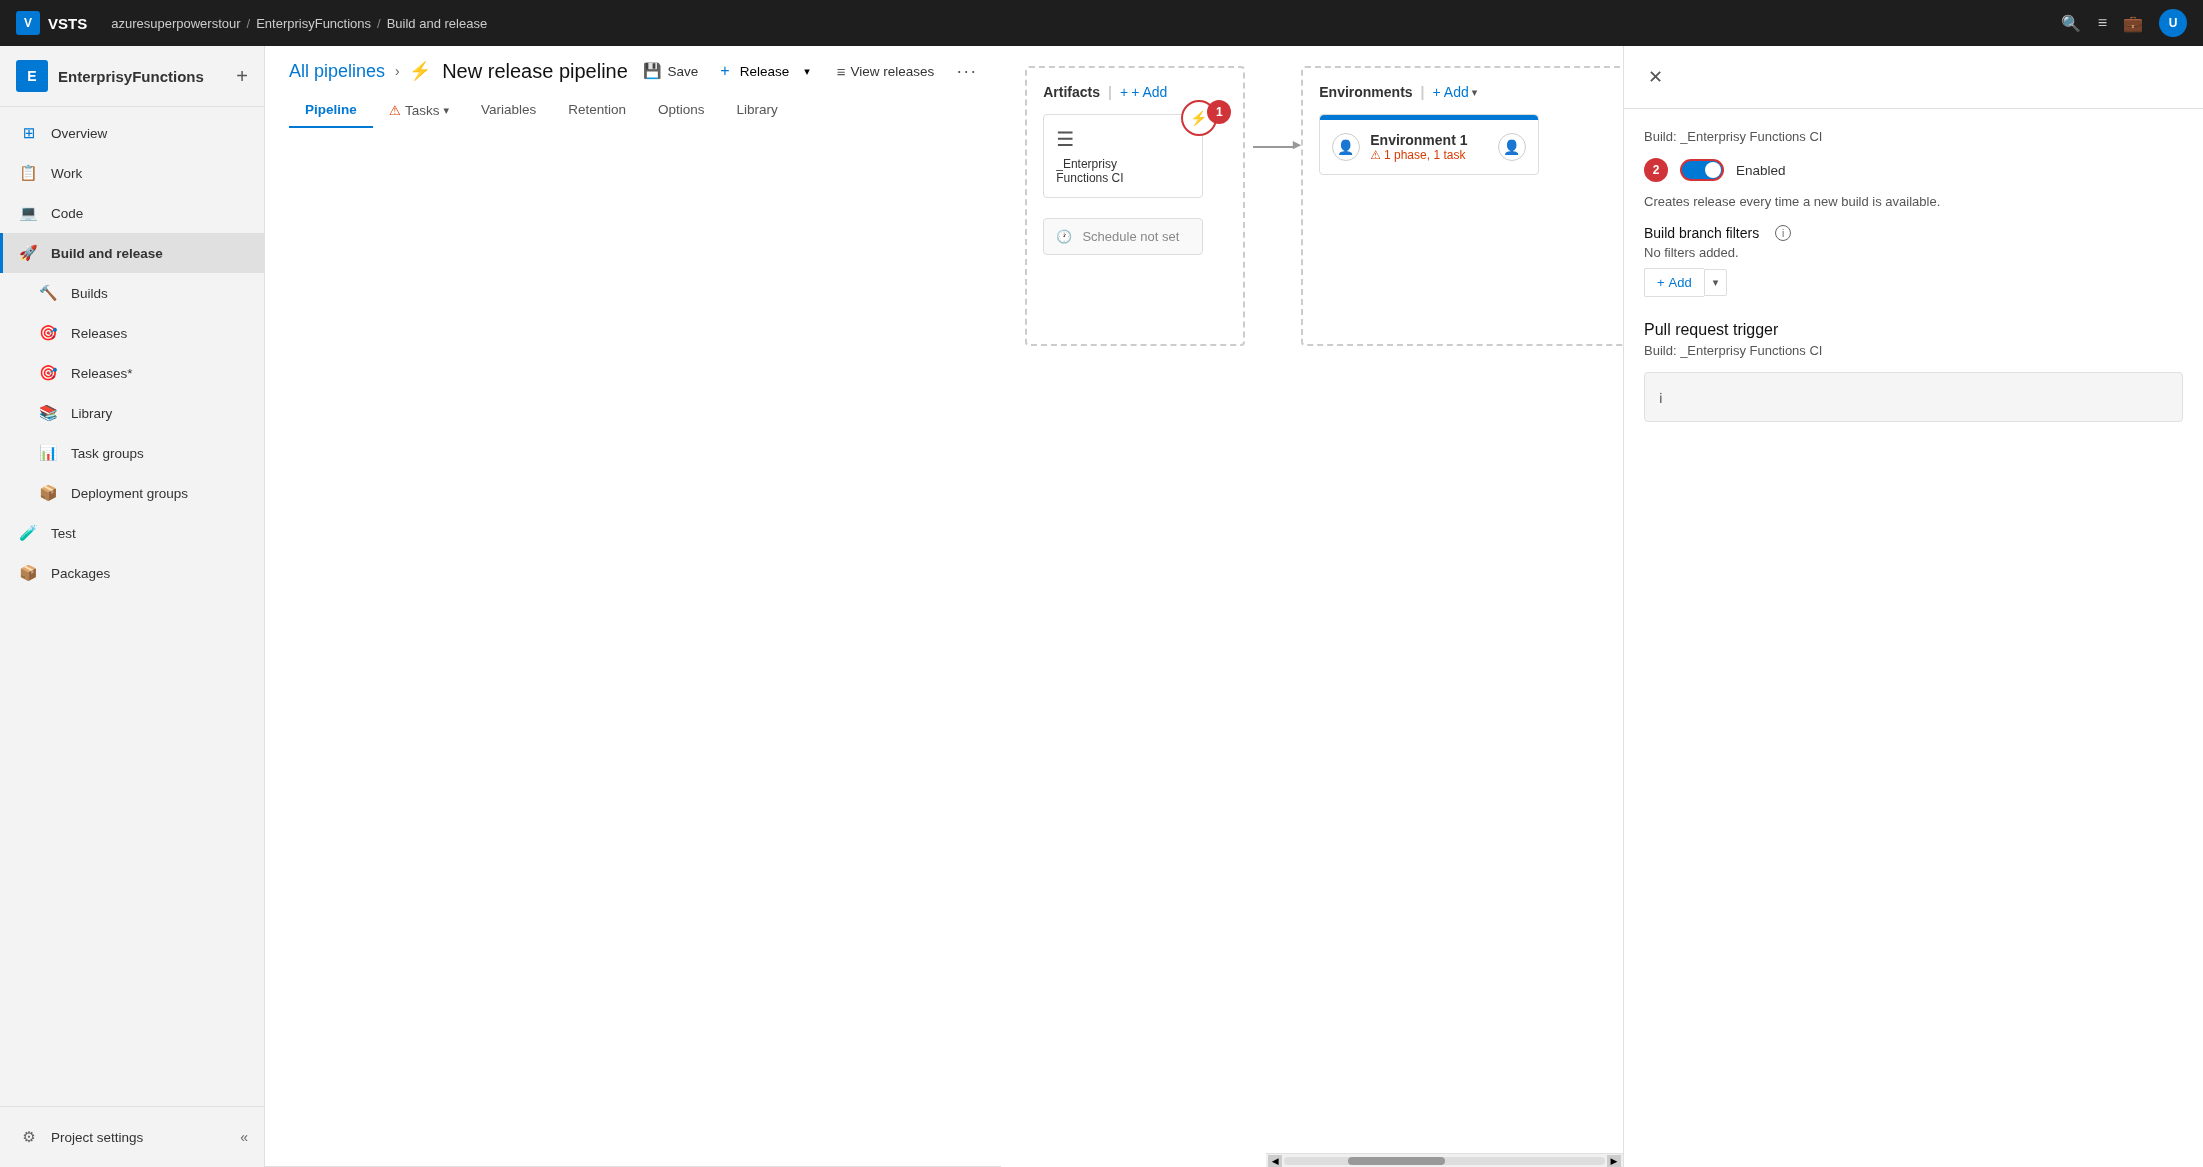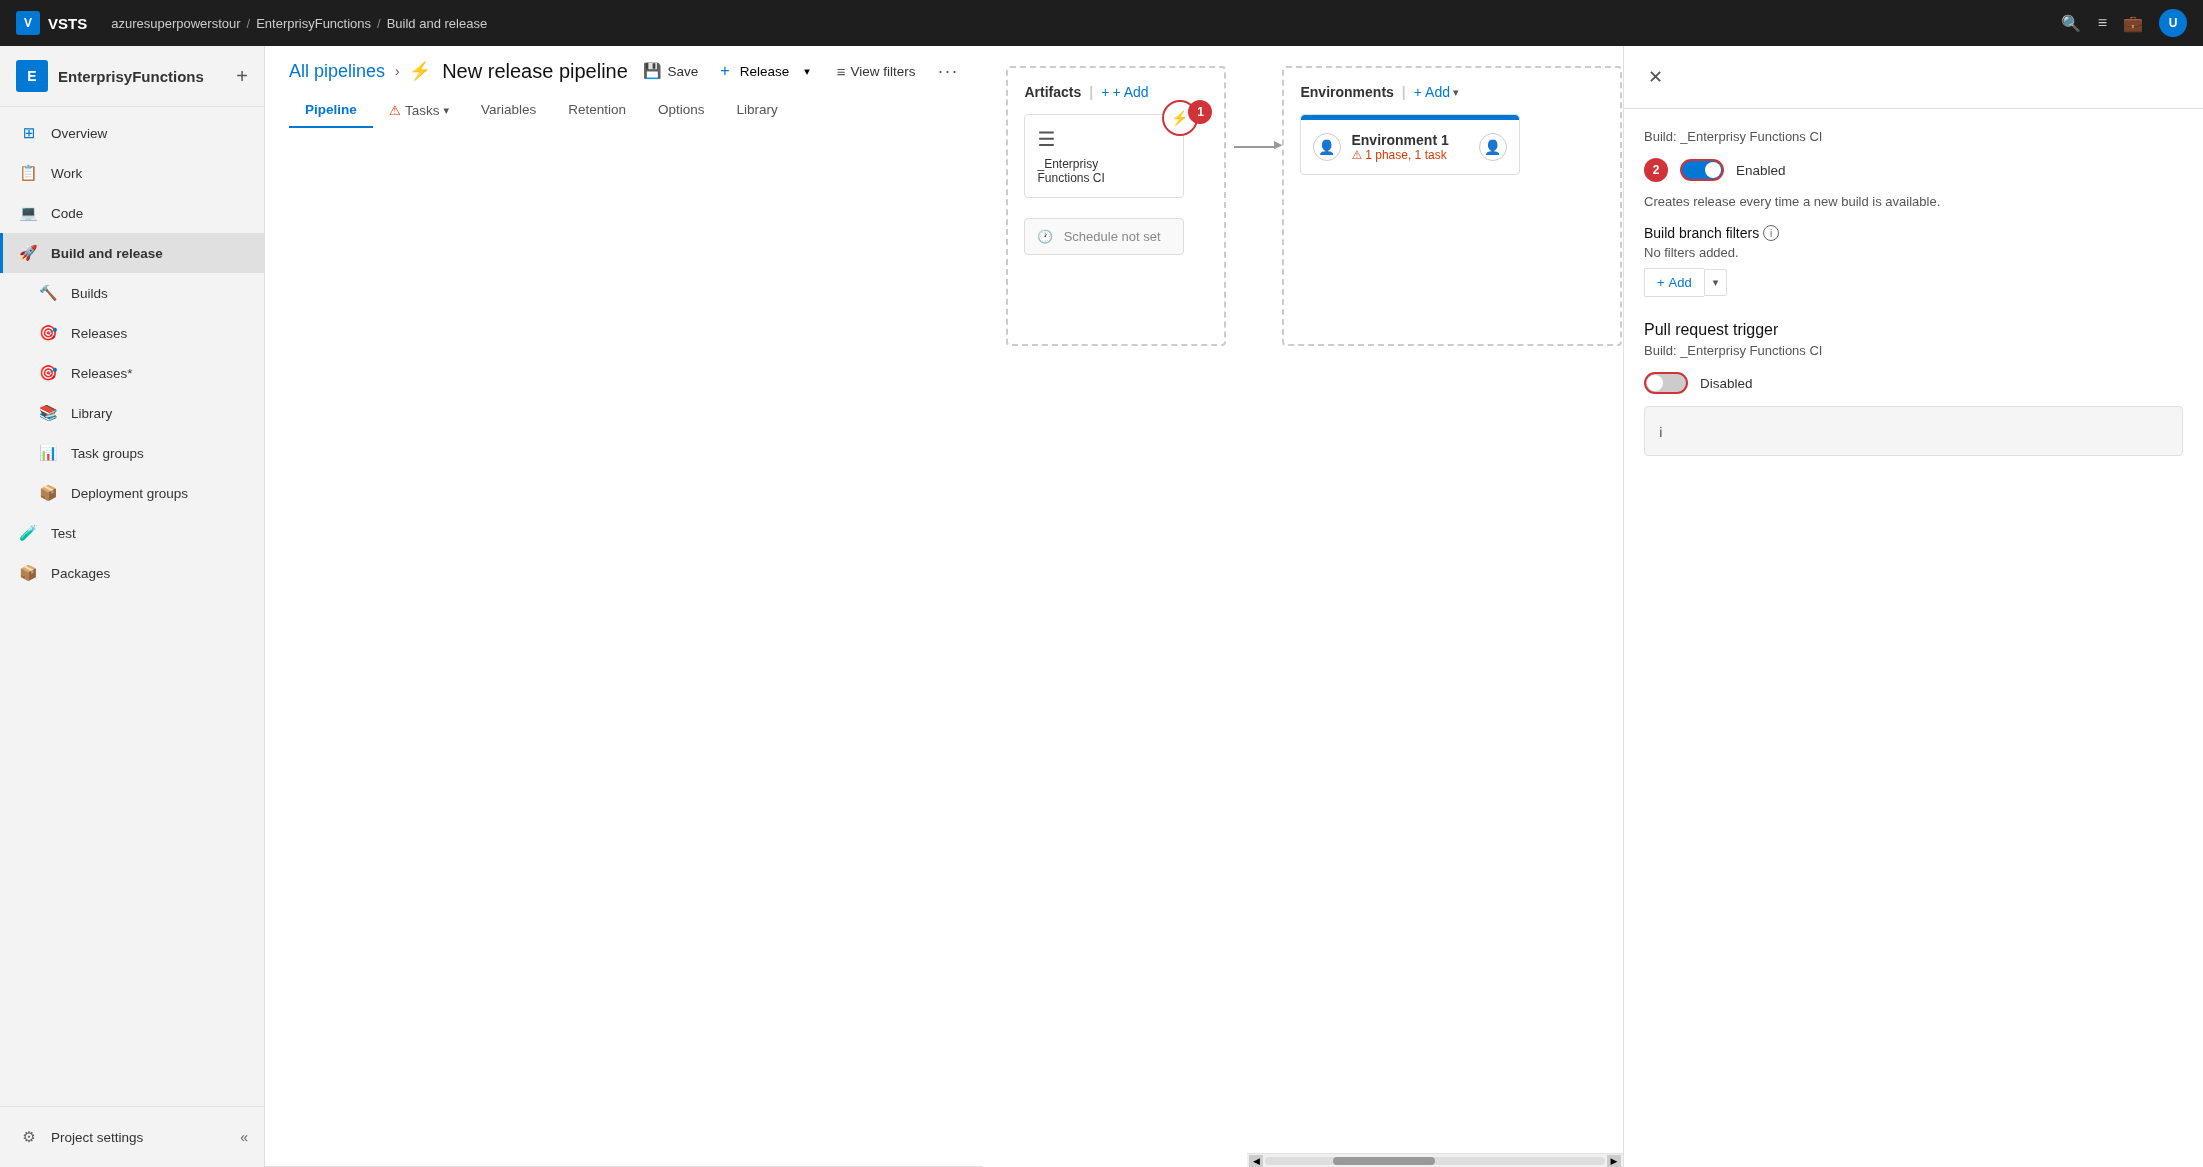--- a/index.html
+++ b/index.html
@@ -552,21 +552,21 @@
     .filters-section {
       margin-top: 16px;
     }
     .filters-title {
       font-size: 14px;
       font-weight: 500;
       color: #111;
       margin-bottom: 4px;
       display: flex;
       align-items: center;
-      gap: 4px;
+      gap: 16px;
     }
     .info-icon {
       width: 16px; height: 16px;
       border-radius: 50%;
       border: 1px solid #666;
       display: flex; align-items: center; justify-content: center;
       font-size: 10px;
       color: #666;
       cursor: pointer;
     }
@@ -765,21 +765,21 @@
             <span class="btn-icon">💾</span>
             <span>Save</span>
           </button>
           <div class="title-btn-release">
             <span style="color:#0078d4; font-size:16px;">+</span>
             <button class="release-label">Release</button>
             <button class="chevron-btn">▾</button>
           </div>
           <button class="title-btn">
             <span class="btn-icon">≡</span>
-            <span>View filters</span>
+            <span>View releases</span>
           </button>
           <span class="more-btn">···</span>
         </div>
       </div>
       <div class="content-tabs">
         <div class="tab active">
           <span>Pipeline</span>
         </div>
         <div class="tab">
           <span class="tab-tasks">
@@ -909,26 +909,20 @@
                 <span> Add</span>
               </button>
               <button class="add-btn-chevron">▾</button>
             </div>
           </div>
 
           <div class="pull-request-section">
             <div class="section-title">Pull request trigger</div>
             <div class="section-label">Build: _Enterprisy Functions CI</div>
 
-            <div class="toggle-row">
-              <div class="toggle-switch disabled">
-                <div class="toggle-knob"></div>
-              </div>
-              <span class="toggle-label">Disabled</span>
-            </div>
 
             <div class="pr-info-box">
               <span class="pr-info-icon">ℹ</span>
             </div>
           </div>
         </div>
       </div>
     </div>
   </div>
 </div>

